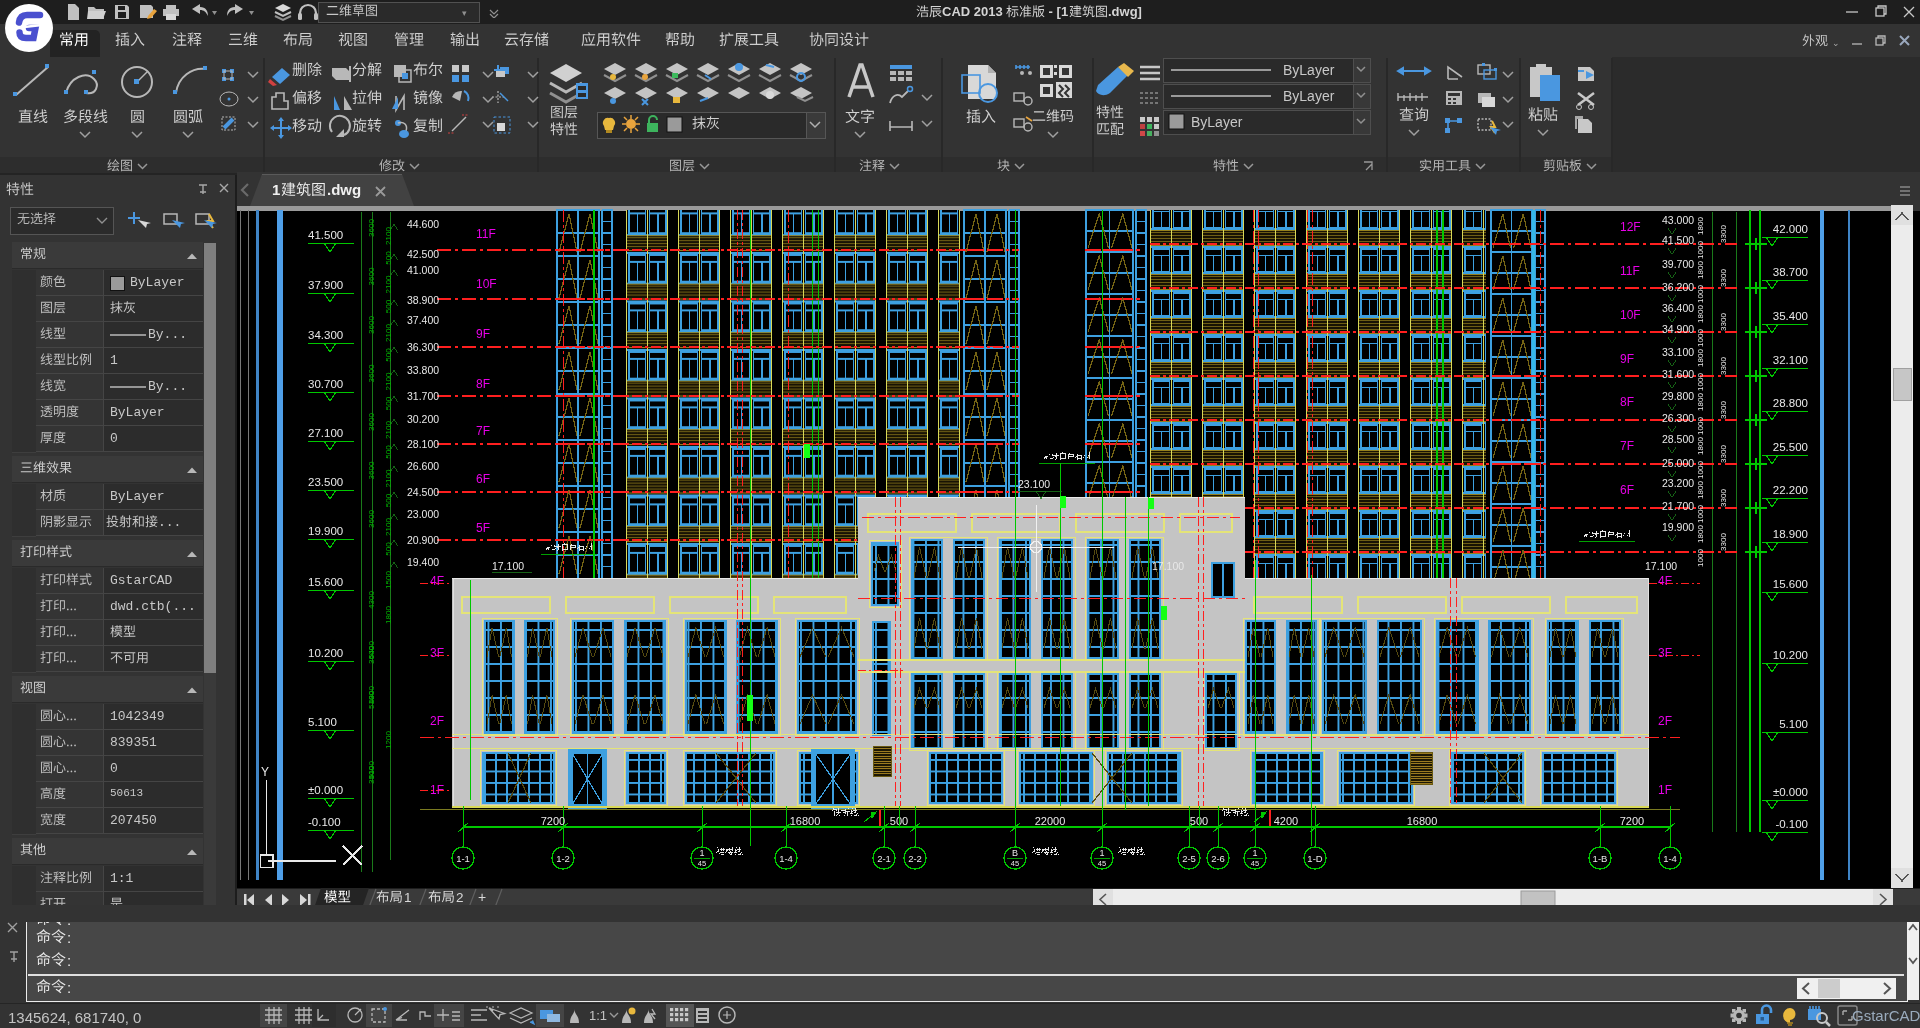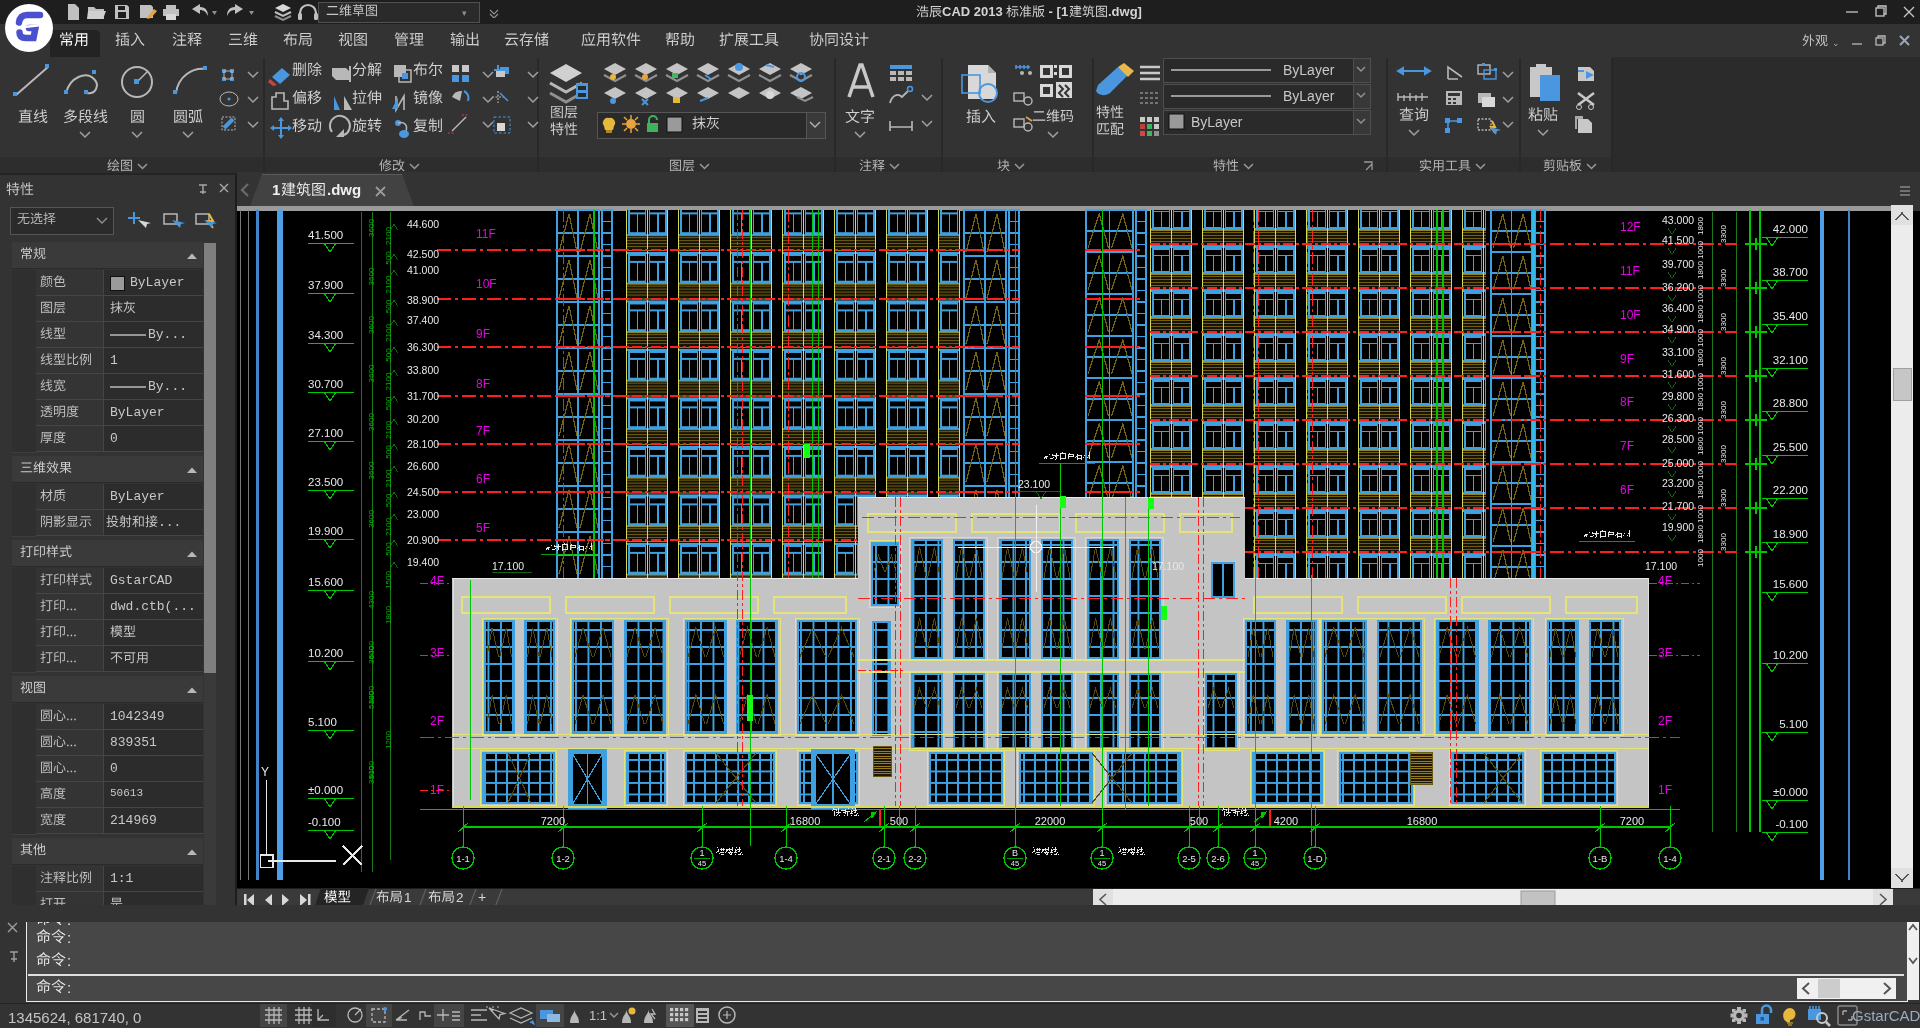--- a/index.html
+++ b/index.html
@@ -1111,21 +1111,21 @@
 <div class="abs" style="left:110px;top:787px;font-family:'Liberation Mono',monospace;font-size:11px;color:#c8c8c8;white-space:pre">50613</div>
 <div class="abs" style="left:12px;top:808px;width:24px;height:26px;background:#2f2f2f;border-bottom:1px solid #3e3e3e"></div>
 <div class="abs" style="left:36px;top:808px;width:67px;height:25px;background:#343434;border-bottom:1px solid #454545;border-right:1px solid #454545"></div>
 <div class="abs" style="left:104px;top:808px;width:99px;height:25px;background:#2c2c2c;border-bottom:1px solid #454545"></div>
 <svg style="position:absolute;left:40px;top:813px;overflow:visible" width="27" height="17">
     <g transform="translate(0,11.18) scale(0.013)" fill="#c0c0c0">
       <use href="#u5bbd" x="0"></use>
       <use href="#u5ea6" x="1000"></use>
     </g>
   </svg>
-<div class="abs" style="left:110px;top:813px;font-family:'Liberation Mono',monospace;font-size:13px;color:#c8c8c8;white-space:pre">214969</div>
+<div class="abs" style="left:110px;top:813px;font-family:'Liberation Mono',monospace;font-size:13px;color:#c8c8c8;white-space:pre">207450</div>
 <div class="abs" style="left:12px;top:838px;width:191px;height:26px;background:#3a3a3a;border-bottom:1px solid #2a2a2a"></div>
 <svg style="position:absolute;left:20px;top:843px;overflow:visible" width="27" height="17">
     <g transform="translate(0,11.18) scale(0.013)" fill="#d0d0d0">
       <use href="#u5176" x="0"></use>
       <use href="#u4ed6" x="1000"></use>
     </g>
   </svg>
 <svg class="abs" style="left:186px;top:848px" width="12" height="8">
     <path d="M1 7 l5 -5.5 5 5.5 z" fill="#b8b8b8"></path>
   </svg>

